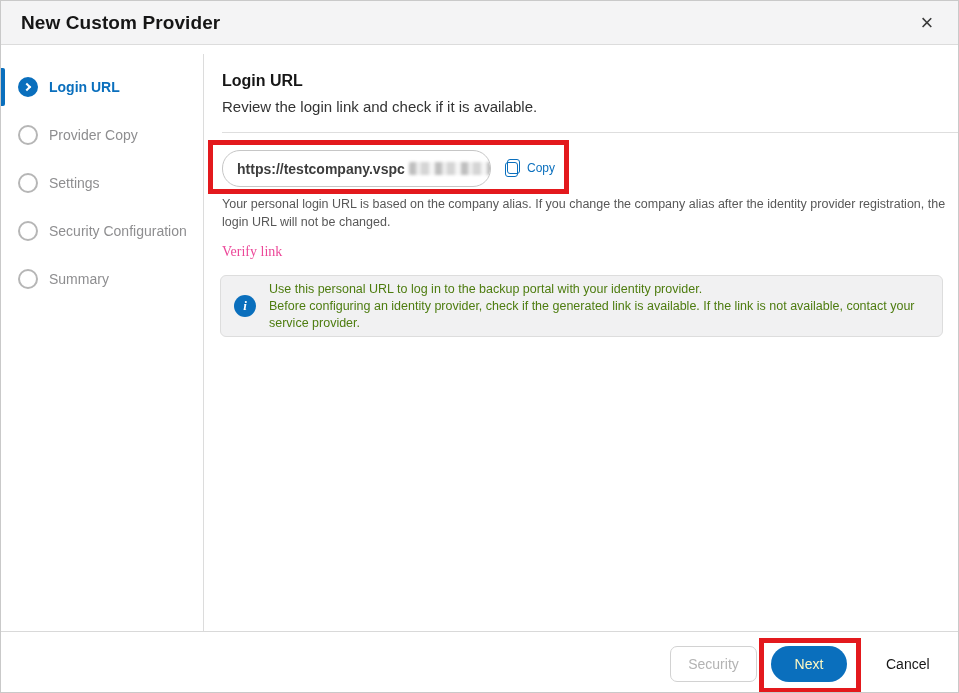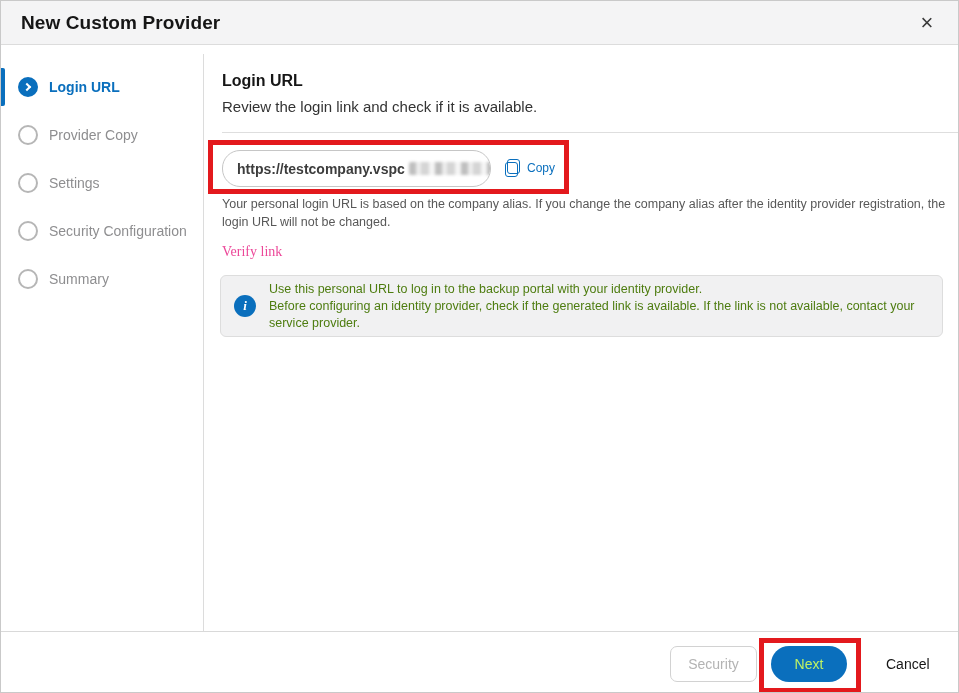--- a/index.html
+++ b/index.html
@@ -116,21 +116,21 @@
     position: absolute; left: 0; right: 0; bottom: 0; height: 61px;
     background: #fff; border-top: 1px solid #d9d9d9;
   }
   .btn { font-family: "Liberation Sans", sans-serif; font-size: 14px; cursor: pointer; }
   .btn-previous {
     position: absolute; left: 669px; top: 14px; width: 87px; height: 36px;
     background: #fff; border: 1px solid #d2d2d2; border-radius: 7px; color: #b3b3b3;
   }
   .btn-next {
     position: absolute; left: 770px; top: 14px; width: 76px; height: 36px;
-    background: #0a6fbd; border: none; border-radius: 18px; color: #bef264;
+    background: #0a6fbd; border: none; border-radius: 18px; color: #fef9c3;
   }
   .btn-cancel {
     position: absolute; left: 877px; top: 14px; height: 36px; padding: 0 8px;
     background: transparent; border: none; color: #161616;
   }
 
   
   .annotation { position: absolute; border: 5px solid #e3191d; pointer-events: none; z-index: 50; }
   .annotation-url  { left: 207px; top: 139px; width: 361px; height: 54px; }
   .annotation-next { left: 758px; top: 637px; width: 102px; height: 55px; }

